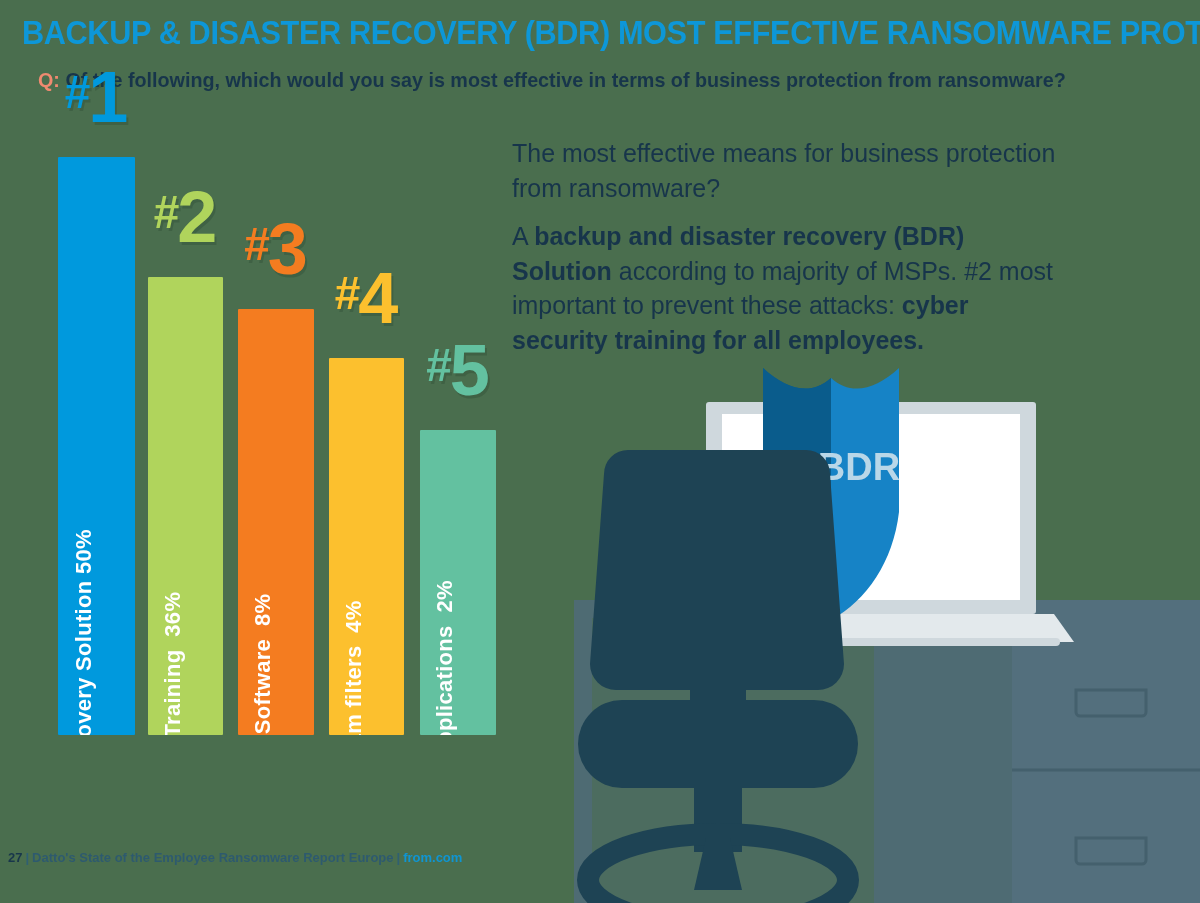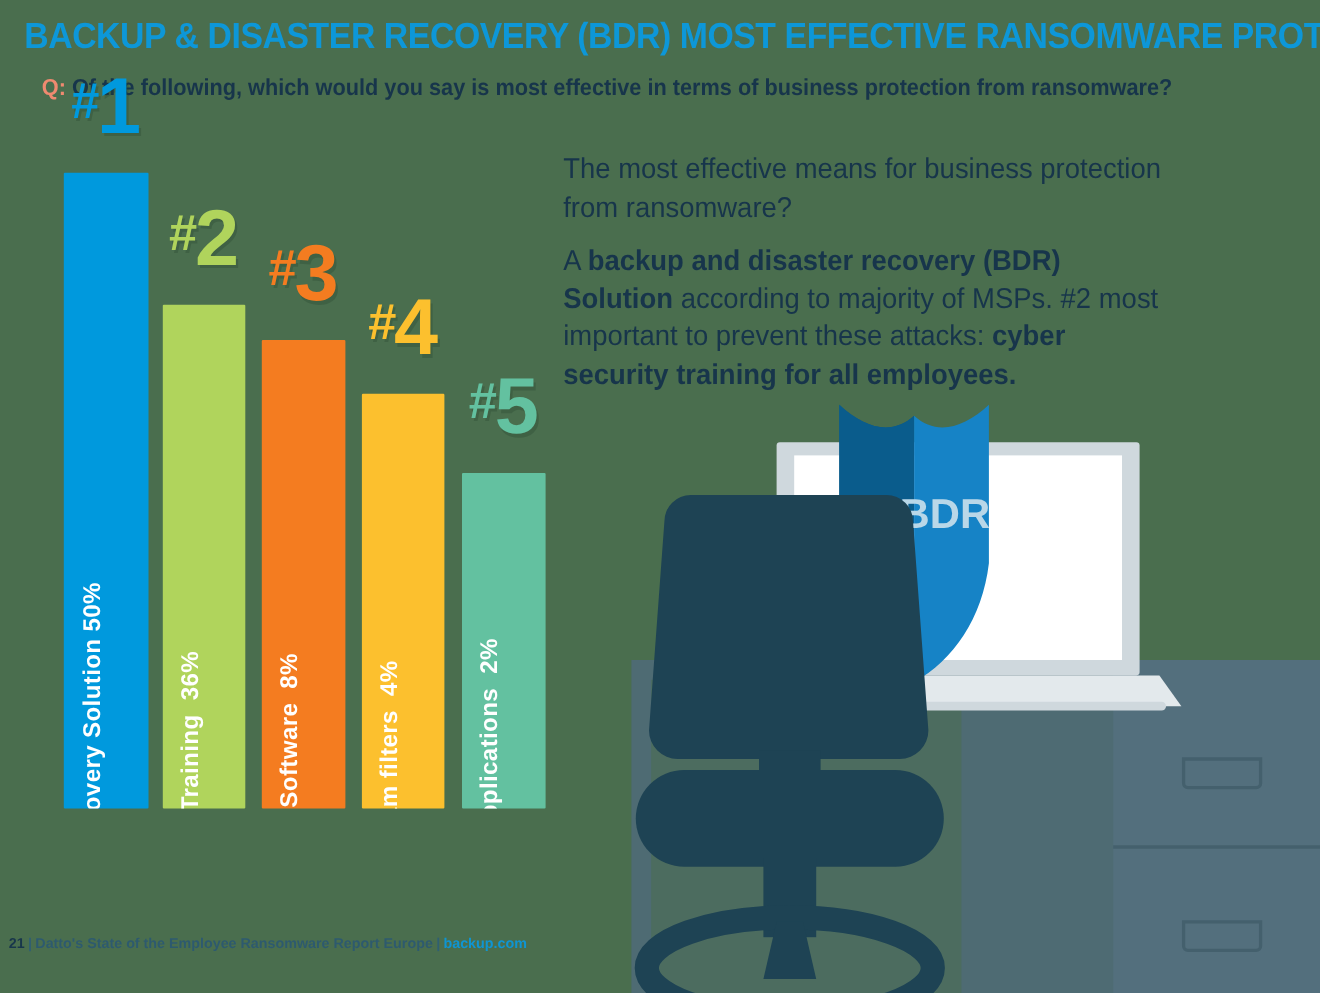--- a/index.html
+++ b/index.html
@@ -226,16 +226,16 @@
   </div>
 
   <div id="copy">
     <p>The most effective means for business protection from ransomware?</p>
     <p>
       <span>A </span><b>backup and disaster recovery (BDR) Solution</b><span> according to majority of MSPs. #2 most important to prevent these attacks: </span><b>cyber security training for all employees.</b>
     </p>
   </div>
 
   <div class="footer">
-    <span class="pg">21</span><span class="sep">|</span><span class="rep">Datto's State of the Employee Ransomware Report Europe</span><span class="sep">|</span><span class="site">backup.com</span>
+    <span class="pg">27</span><span class="sep">|</span><span class="rep">Datto's State of the Employee Ransomware Report Europe</span><span class="sep">|</span><span class="site">from.com</span>
   </div>
 
 </div>
 
 </body></html>

